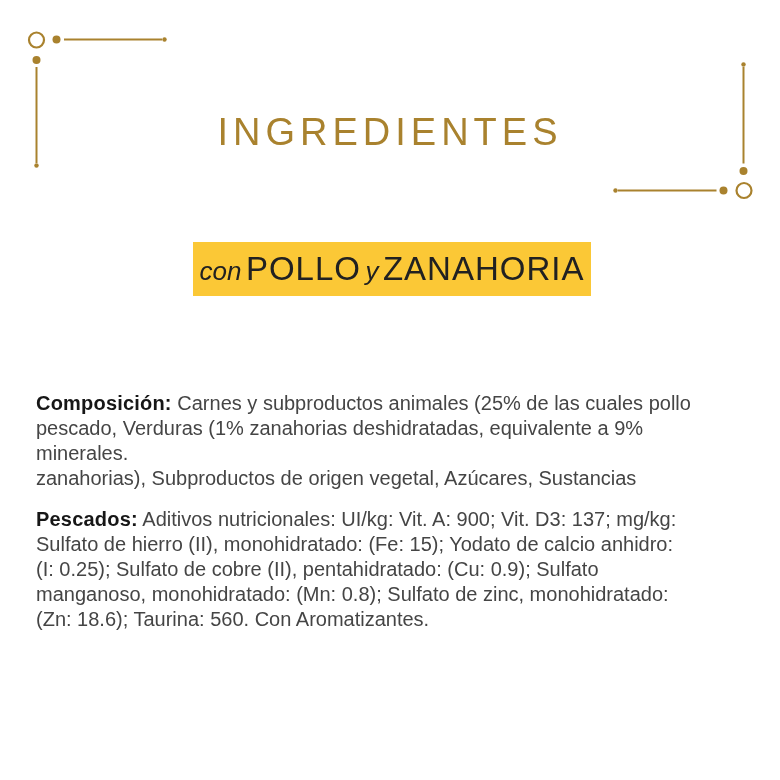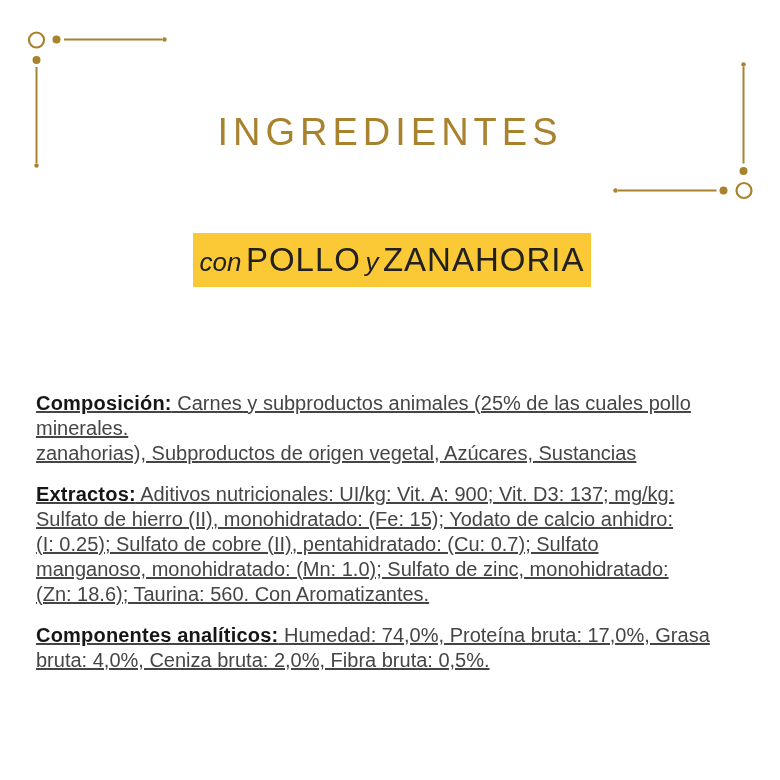--- a/index.html
+++ b/index.html
@@ -17,38 +17,38 @@
   .page-title {
     position: absolute; top: 86px; left: 0; width: 780px;
     text-align: center;
     font-size: 38px;
     font-weight: 300;
     letter-spacing: 5px;
     color: var(--gold, #a9822e);
     white-space: nowrap;
   }
   .banner {
-    position: absolute; left: 193px; top: 233px;
+    position: absolute; left: 193px; top: 242px;
     width: 398px; height: 54px;
     background: var(--banner-yellow, #fbc836);
     color: var(--banner-text, #212121);
     text-align: center;
     line-height: 53px;
     white-space: nowrap;
   }
   .banner .caps { font-size: 33px; letter-spacing: 1px; }
   .banner .ital { font-style: italic; font-size: 26px; }
   .body-text {
     position: absolute; left: 36px; top: 391px; right: 20px;
     font-size: 20px;
     line-height: 25px;
     color: var(--body-text, #454545);
   }
   .para { margin: 0 0 16px 0; }
-  .para .line { display: block; white-space: pre; text-decoration: underline; }
+  .para .line { display: block; white-space: pre; }
   .para strong {
     color: var(--label-text, #161616);
     font-weight: bold;
     letter-spacing: 0.2px;
   }
 </style>
 </head>
 <body>
 
 <svg class="ornaments" width="780" height="220" viewBox="0 0 780 220" aria-hidden="true">
@@ -75,30 +75,27 @@
 <h1 class="page-title">INGREDIENTES</h1>
 
 <div class="banner">
   <span class="ital">con</span><span> </span><span class="caps">POLLO</span><span> </span><span class="ital">y</span><span> </span><span class="caps">ZANAHORIA</span>
 </div>
 
 <div class="body-text">
 
   <p class="para">
     <span class="line"><strong>Composición:</strong><span> Carnes y subproductos animales (25% de las cuales pollo</span></span>
+    <span class="line">pescado, Verduras (1% zanahorias deshidratadas, equivalente a 9%</span>
     <span class="line">minerales.</span>
     <span class="line">zanahorias), Subproductos de origen vegetal, Azúcares, Sustancias</span>
   </p>
 
   <p class="para">
-    <span class="line"><strong>Extractos:</strong><span> Aditivos nutricionales: UI/kg: Vit. A: 900; Vit. D3: 137; mg/kg:</span></span>
+    <span class="line"><strong>Pescados:</strong><span> Aditivos nutricionales: UI/kg: Vit. A: 900; Vit. D3: 137; mg/kg:</span></span>
     <span class="line">Sulfato de hierro (II), monohidratado: (Fe: 15); Yodato de calcio anhidro:</span>
-    <span class="line">(I: 0.25); Sulfato de cobre (II), pentahidratado: (Cu: 0.7); Sulfato</span>
-    <span class="line">manganoso, monohidratado: (Mn: 1.0); Sulfato de zinc, monohidratado:</span>
+    <span class="line">(I: 0.25); Sulfato de cobre (II), pentahidratado: (Cu: 0.9); Sulfato</span>
+    <span class="line">manganoso, monohidratado: (Mn: 0.8); Sulfato de zinc, monohidratado:</span>
     <span class="line">(Zn: 18.6); Taurina: 560. Con Aromatizantes.</span>
   </p>
 
-  <p class="para">
-    <span class="line"><strong>Componentes analíticos:</strong><span> Humedad: 74,0%, Proteína bruta: 17,0%, Grasa</span></span>
-    <span class="line">bruta: 4,0%, Ceniza bruta: 2,0%, Fibra bruta: 0,5%.</span>
-  </p>
 
 </div>
 
 </body></html>

